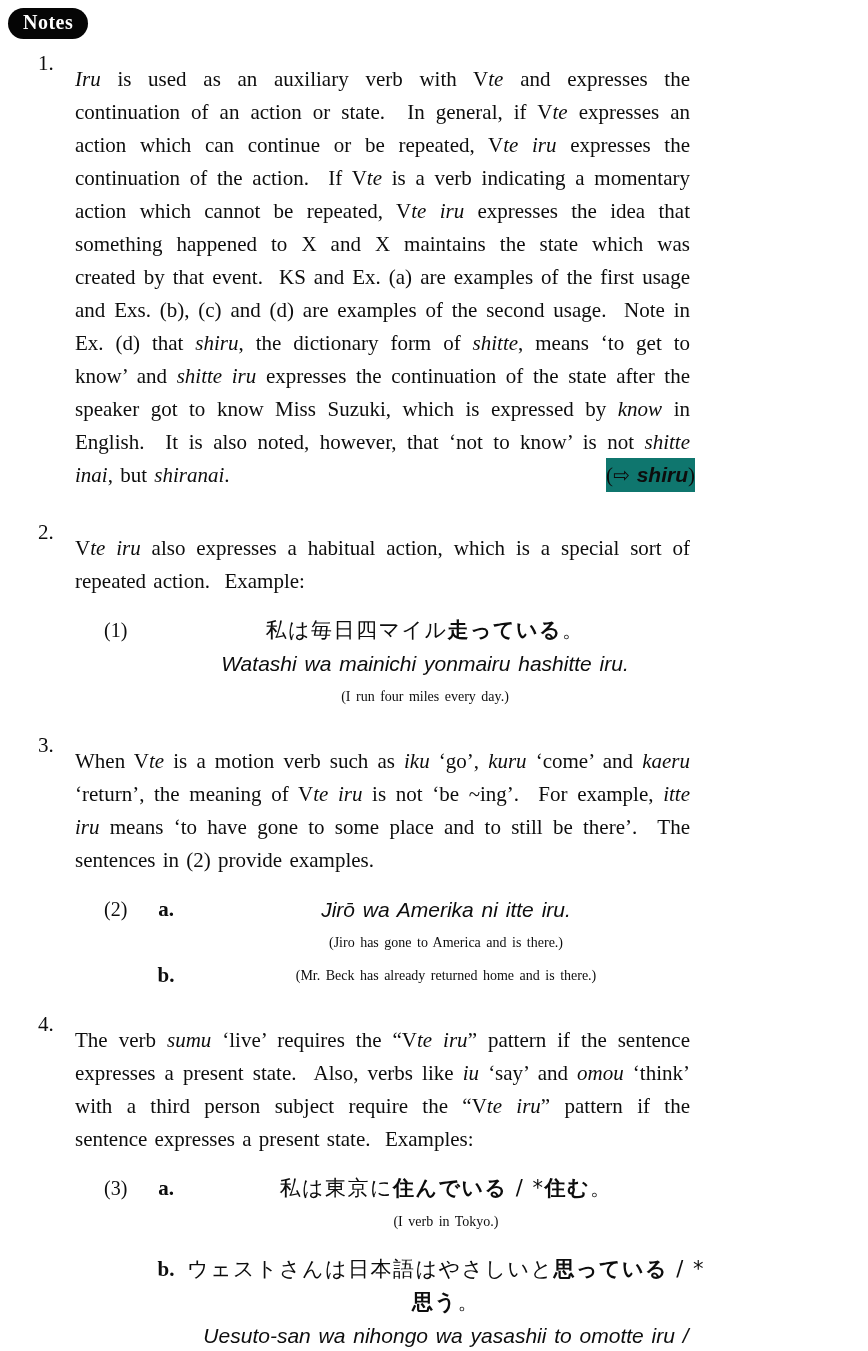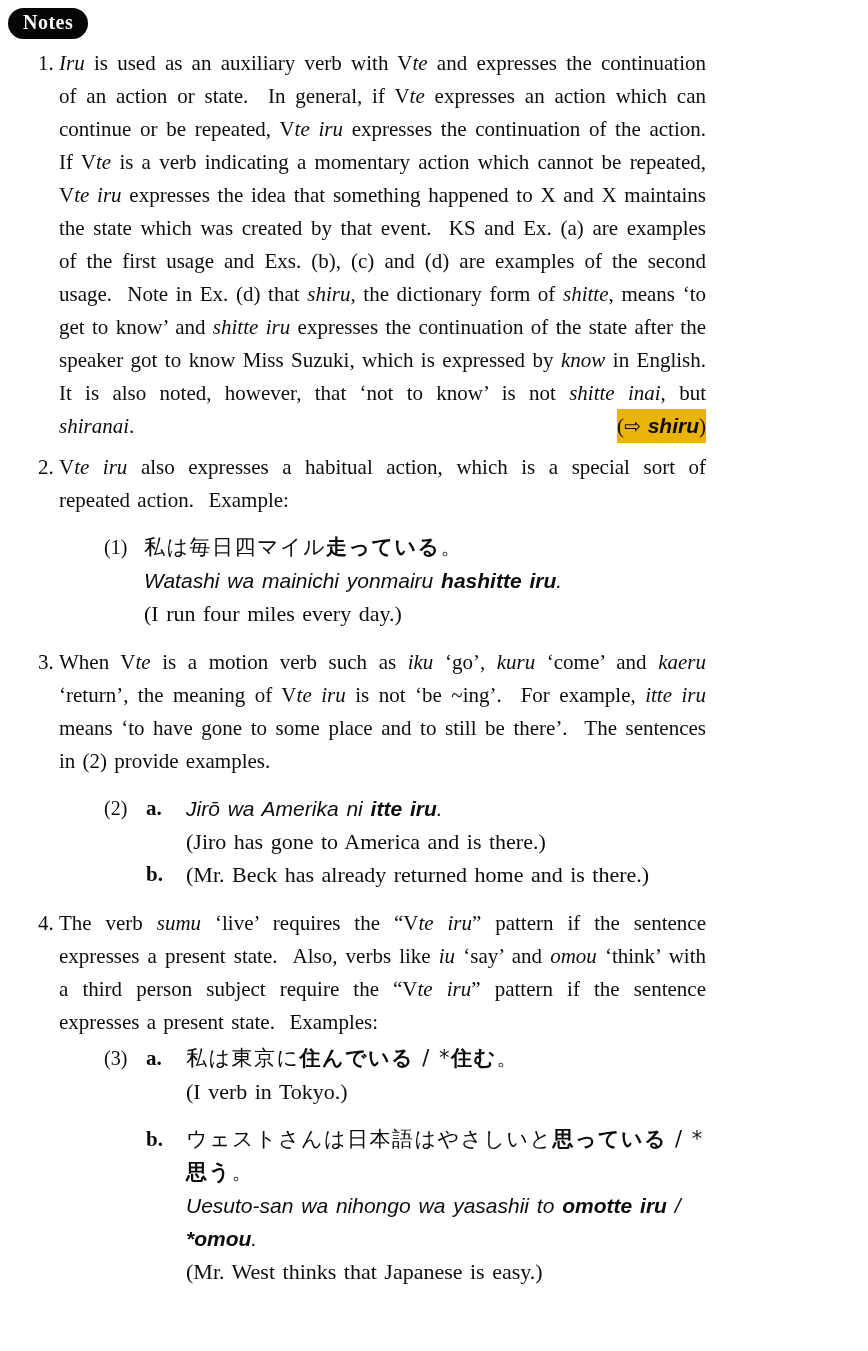--- a/index.html
+++ b/index.html
@@ -22,52 +22,52 @@
     font-weight:bold;font-size:20px;line-height:25px;
     margin-left:-30px;
     letter-spacing:0.5px;
   }
   
   .note{display:flex;margin-top:8px;}
   .note-num{flex:0 0 21px;font-size:21px;line-height:33px;}
   .note-body{flex:1;min-width:0;}
   .para-wrap{position:relative;}
   .para{
-    margin:0;text-align:justify;
+    margin:16px;text-align:justify;
     font-size:21px;line-height:33px;
     word-spacing:2px;
     white-space:pre-wrap;
   }
   .para .i{font-style:italic;}
   .ref{
-    position:absolute;right:0;bottom:0;
+    position:absolute;right:11px;bottom:0;
     font-size:21px;line-height:33px;white-space:nowrap;
-    background:#eab308;
+    background:#0f766e;
   }
   .ref .arrow{font-family:"DejaVu Sans",sans-serif;margin-right:7px;font-size:20px;}
   .ref .word{font-family:"Liberation Sans",sans-serif;font-style:italic;font-weight:bold;}
   
   .ex-group{display:flex;margin-top:14px;margin-bottom:8px;}
   .ex-group.tight{margin-top:3px;}
   .ex-label{flex:0 0 40px;margin-left:45px;font-size:20px;line-height:33px;}
   .ex-group.lettered .ex-label{flex:0 0 42px;}
   .ex-items{flex:1;min-width:0;}
-  .ex-item{display:flex;}
+  .ex-item{display:flex;text-align:center;}
   .ex-item.gap-before{margin-top:15px;}
   .ex-letter{flex:0 0 40px;font-size:21px;line-height:33px;font-weight:bold;}
   .ex-lines{flex:1;min-width:0;}
   .ex-lines p{margin:0;line-height:33px;}
   .jp-line{font-family:"DejaVu Sans",sans-serif;font-size:21px;letter-spacing:1.5px;}
   .jp-line .jpb{font-weight:bold;}
   .romaji-line{
     font-family:"Liberation Sans",sans-serif;
     font-style:italic;font-size:21px;word-spacing:2px;
   }
-  .romaji-line .rb{font-weight:bold;}
-  .gloss-line{font-size:22px;word-spacing:2px;}
+  .romaji-line .rb{font-weight:normal;}
+  .gloss-line{font-size:14px;word-spacing:2px;}
 </style>
 </head>
 <body>
 
 <div class="page">
 
   <div class="notes-badge">
     <span>Notes</span>
   </div>
 

